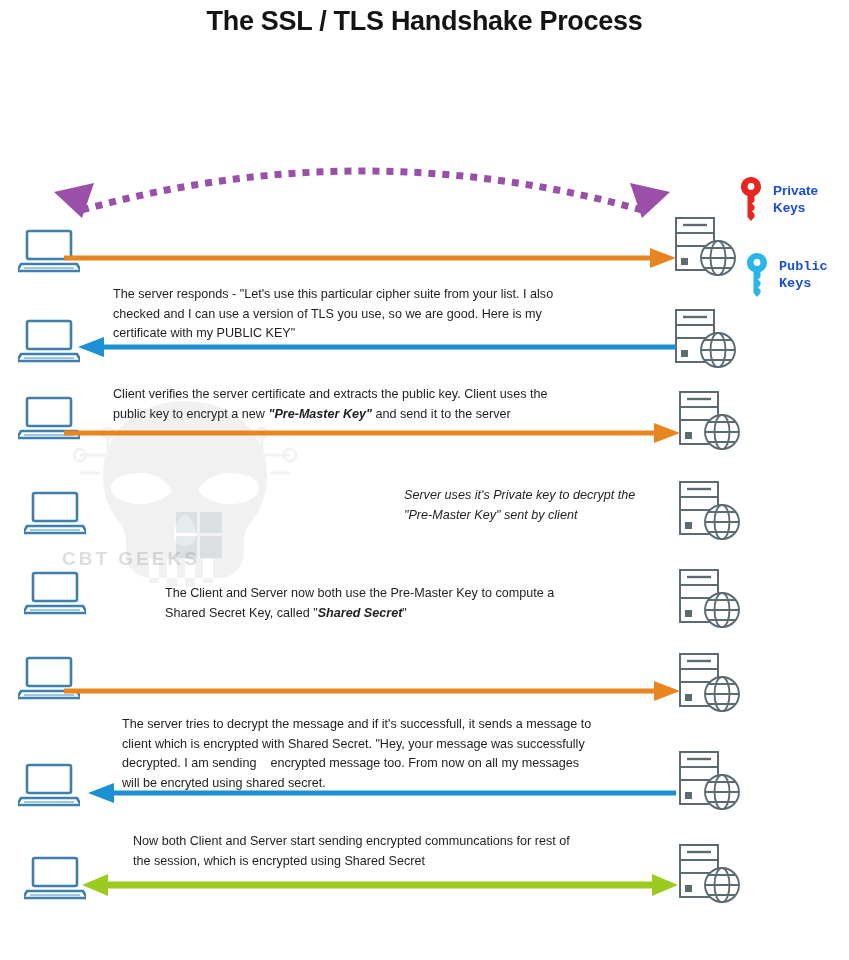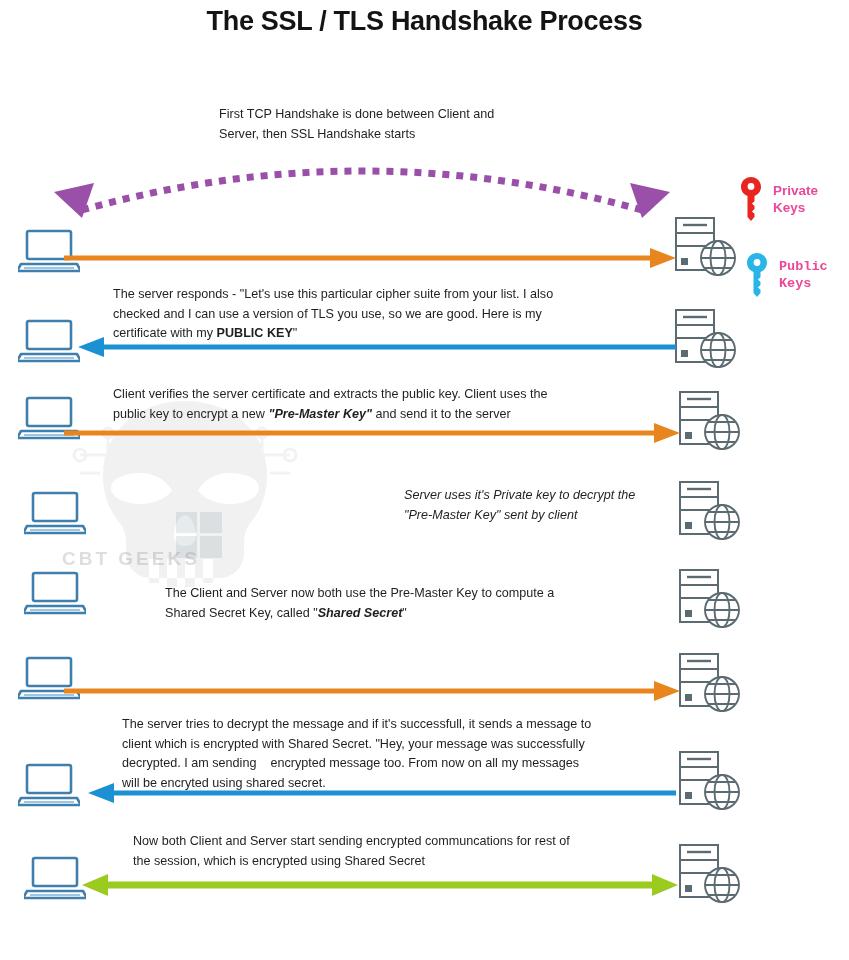--- a/index.html
+++ b/index.html
@@ -24,40 +24,40 @@
   .wm-win i:nth-child(3){left:0;top:24px;width:21px;height:22px;}
   .wm-win i:nth-child(4){left:24px;top:24px;width:22px;height:22px;}
 
   
   .title{position:absolute;left:0;top:6px;width:849px;text-align:center;
     font-size:27px;font-weight:bold;letter-spacing:-.3px;color:#141414;}
 
   
   .txt{position:absolute;font-size:12.6px;line-height:19.5px;color:#1f1f1f;
     white-space:pre-wrap;}
-  .txt b{font-weight:bold;}
+  .txt b{font-weight:normal;}
   .txt i{font-style:italic;font-weight:bold;}
 
   
   .laptop{position:absolute;width:62px;height:46px;}
   .server{position:absolute;width:70px;height:62px;}
   .laptop svg,.server svg{display:block;width:100%;height:100%;}
 
   
   .arrow{position:absolute;height:22px;}
   .arrow svg{display:block;width:100%;height:100%;overflow:visible;}
 
   .arc{position:absolute;left:52px;top:140px;width:620px;height:85px;}
   .arc svg{display:block;width:100%;height:100%;overflow:visible;}
 
   
   .key-row{position:absolute;display:flex;align-items:center;gap:9px;}
   .key-ico{width:26px;height:46px;flex:0 0 auto;}
   .key-ico svg{display:block;width:100%;height:100%;}
-  .key-lbl{font-size:13.5px;font-weight:bold;line-height:17px;color:#ec4899;}
+  .key-lbl{font-size:13.5px;font-weight:bold;line-height:17px;color:#1d4ed8;}
 </style>
 </head>
 <body>
 
 <div class="canvas">
 
   <div class="watermark">
     <svg viewBox="0 0 250 195">
       <path fill="#7d7d7d" d="M125 6c-46 0-82 30-82 74 0 22 7 36 16 47 5 6 7 13 7 21v10c0 14 11 25 25 25h68c14 0 25-11 25-25v-10c0-8 2-15 7-21 9-11 16-25 16-47 0-44-36-74-82-74zm-44 72c13 0 27 8 31 18-7 8-19 13-31 13-17 0-30-7-30-16s13-15 30-15zm88 0c17 0 30 6 30 15s-13 16-30 16c-12 0-24-5-31-13 4-10 18-18 31-18zm-44 42c6 0 11 12 11 20s-5 11-11 11-11-3-11-11 5-20 11-20zm-36 44h10v24h-10zm18 0h10v28h-10zm18 0h10v28h-10zm18 0h10v24h-10z"></path>
       <g fill="none" stroke="#8d8d8d" stroke-width="3">
@@ -73,22 +73,20 @@
   <div class="wm-win">
     <i></i>
       <i></i>
       <i></i>
       <i></i>
   </div>
   <div class="wm-text">CBT GEEKS</div>
 
   <div class="title">The SSL / TLS Handshake Process</div>
 
-  <div class="txt" style="left:219px;top:105px;width:330px;">First TCP Handshake is done between Client and
-Server, then SSL Handshake starts</div>
 
   <div class="arc">
     <svg viewBox="0 0 620 85">
       <path d="M30 70 Q310 -8 590 70" fill="none" stroke="#9a4fa8" stroke-width="7" stroke-dasharray="7 7" stroke-linecap="butt"></path>
       <polygon points="30,78 2,52 42,43" fill="#9a4fa8"></polygon>
       <polygon points="590,78 618,52 578,43" fill="#9a4fa8"></polygon>
     </svg>
   </div>
 
   <div class="laptop" style="left:18px;top:228px;">

